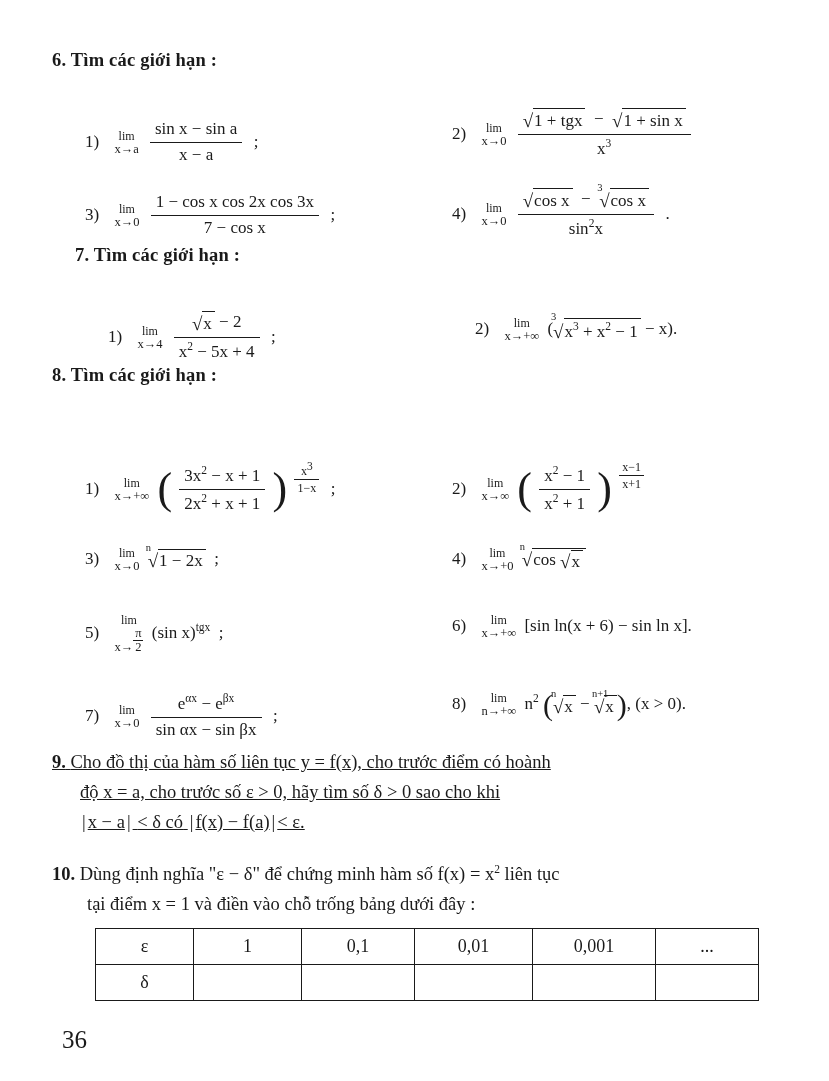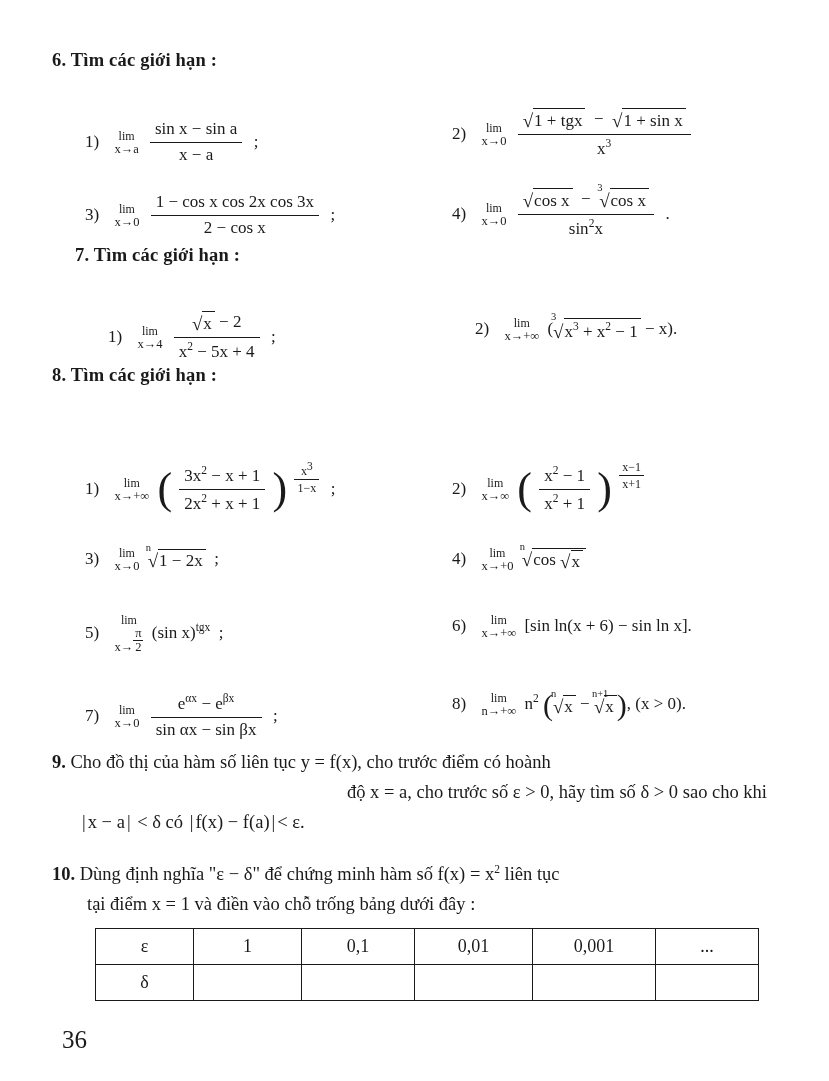--- a/index.html
+++ b/index.html
@@ -201,21 +201,21 @@
         </span>
       </div>
 
       <div class="item" style="left:33px; top:115px;">
         <span class="lbl">3)</span>
         <span class="lim">
           <span class="op">lim</span><span class="sub">x→0</span>
         </span>
         <span class="frac">
           <span class="n">1 − cos x cos 2x cos 3x</span>
-          <span class="d">2 − cos x</span>
+          <span class="d">7 − cos x</span>
         </span>
         <span>&nbsp;;</span>
       </div>
 
       <div class="item" style="left:400px; top:112px;">
         <span class="lbl">4)</span>
         <span class="lim">
           <span class="op">lim</span><span class="sub">x→0</span>
         </span>
         <span class="frac">
@@ -357,24 +357,24 @@
         </span>
         <span>
           n<span class="sup">2</span>
           <span class="paren-med">(</span><span class="rad"><span class="hook">√</span><span class="idx">n</span><span class="body">x</span></span> − <span class="rad"><span class="hook">√</span><span class="idx">n+1</span><span class="body">x</span></span><span class="paren-med">)</span>, (x &gt; 0).
         </span>
       </div>
 
     </div>
   </div>
 
-  <div class="para" style="top:748px;">
+  <div class="para" style="top:748px;text-decoration:underline;">
     <span class="lead">9.</span>
     <span>Cho đồ thị của hàm số liên tục y = f(x), cho trước điểm có hoành</span>
-    <span class="indent" style="padding-left:28px;text-align:right;">độ  x = a,  cho  trước  số  ε &gt; 0,  hãy  tìm  số  δ &gt; 0  sao  cho  khi</span>
+    <span class="indent" style="padding-left:28px;">độ  x = a,  cho  trước  số  ε &gt; 0,  hãy  tìm  số  δ &gt; 0  sao  cho  khi</span>
     <span class="indent" style="padding-left:28px;">
       <span class="bar-abs">|</span><span>x − a</span><span class="bar-abs">|</span>
       <span>&lt; δ  có</span>
       <span class="bar-abs">|</span><span>f(x) − f(a)</span><span class="bar-abs">|</span><span>&lt; ε.</span>
     </span>
   </div>
 
   <div class="para" style="top:860px;">
     <span class="lead">10.</span>
     <span>Dùng định nghĩa "ε − δ" để chứng minh hàm số f(x) = x</span><span class="sup">2</span><span> liên tục</span>

